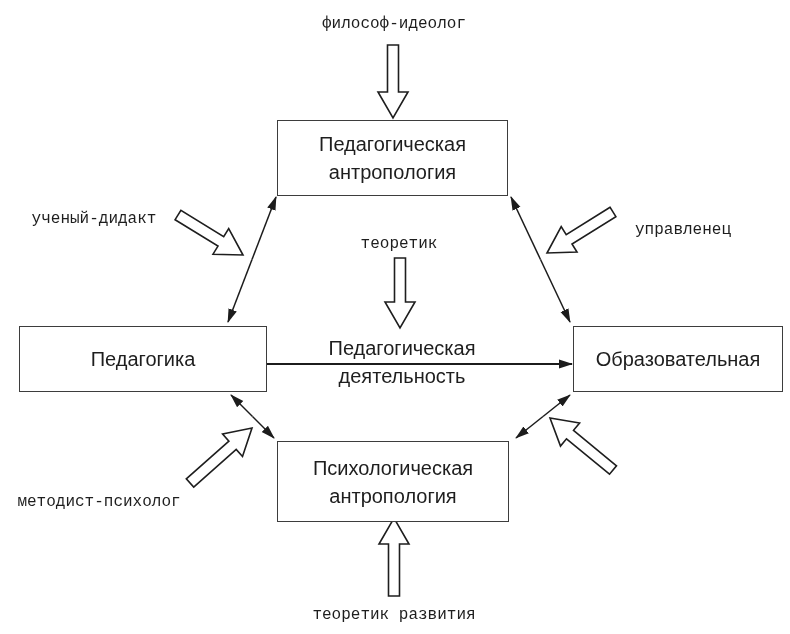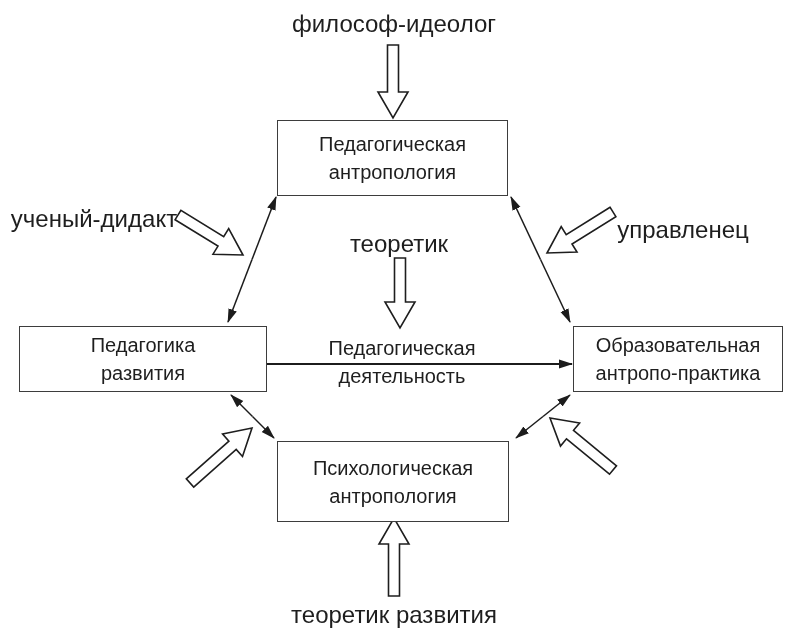--- a/index.html
+++ b/index.html
@@ -12,21 +12,21 @@
     position:absolute;box-sizing:border-box;border:1.6px solid #3d3d3d;background:#ffffff;
     display:flex;flex-direction:column;align-items:center;justify-content:center;
     text-align:center;font-size:20px;line-height:28px;
   }
   .box-top{left:277px;top:120px;width:231px;height:76px;}
   .box-left{left:19px;top:326px;width:248px;height:66px;}
   .box-right{left:573px;top:326px;width:210px;height:66px;}
   .box-bottom{left:277px;top:441px;width:232px;height:81px;}
   .lbl{
     position:absolute;transform:translateX(-50%);white-space:nowrap;
-    font-size:24px;line-height:26px;
+    font-size:16px;line-height:26px;font-family:Liberation Mono, monospace;
   }
   .lbl-philosopher{left:394px;top:11px;}
   .lbl-didact{left:94px;top:206px;}
   .lbl-manager{left:683px;top:217px;}
   .lbl-pedagogue{left:399px;top:231px;}
   .lbl-methodist{left:99px;top:489px;}
   .lbl-expert{left:697px;top:471px;}
   .lbl-theorist{left:394px;top:602px;}
   .center-lbl{
     position:absolute;left:402px;top:334px;transform:translateX(-50%);
@@ -79,37 +79,36 @@
     <polygon class="hollow" points="616.5,465.8 573.5,430.3 579.6,423 550,418 560.5,446.1 566.5,438.8 609.5,474.2"></polygon>
   </svg>
 
   <div class="box box-top">
     <span>Педагогическая</span>
     <span>антропология</span>
   </div>
 
   <div class="box box-left">
     <span>Педагогика</span>
-    <span>развития</span>
   </div>
 
   <div class="box box-right">
     <span>Образовательная</span>
-    <span>антропо-практика</span>
   </div>
 
   <div class="box box-bottom">
     <span>Психологическая</span>
     <span>антропология</span>
   </div>
 
   <div class="center-lbl">
     <div>Педагогическая</div>
     <div>деятельность</div>
   </div>
 
   <div class="lbl lbl-philosopher">философ-идеолог</div>
   <div class="lbl lbl-didact">ученый-дидакт</div>
   <div class="lbl lbl-manager">управленец</div>
   <div class="lbl lbl-pedagogue">теоретик</div>
+  <div class="lbl lbl-methodist">методист-психолог</div>
   <div class="lbl lbl-theorist">теоретик развития</div>
 
 </div>
 
 </body></html>

